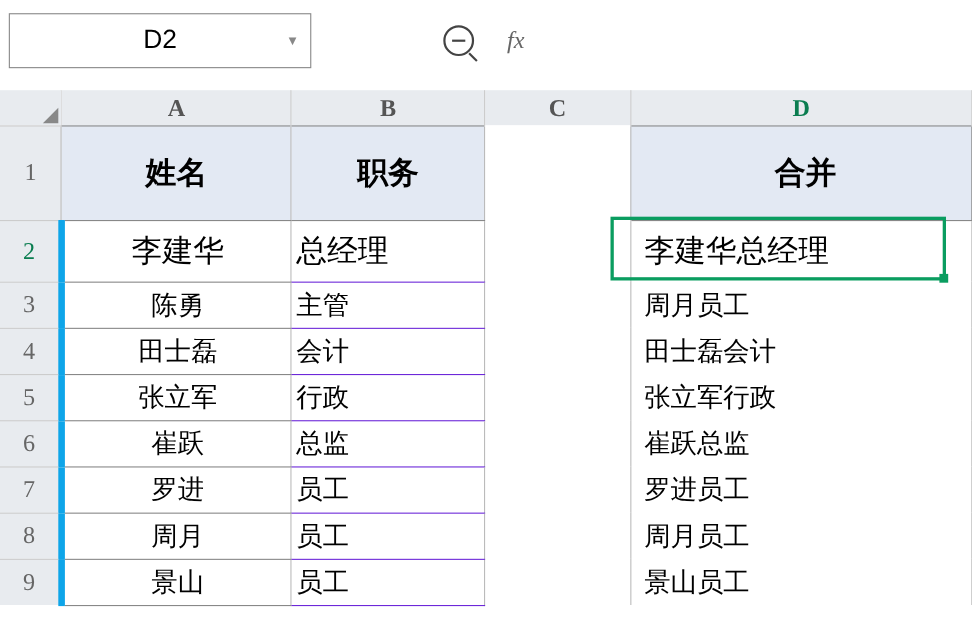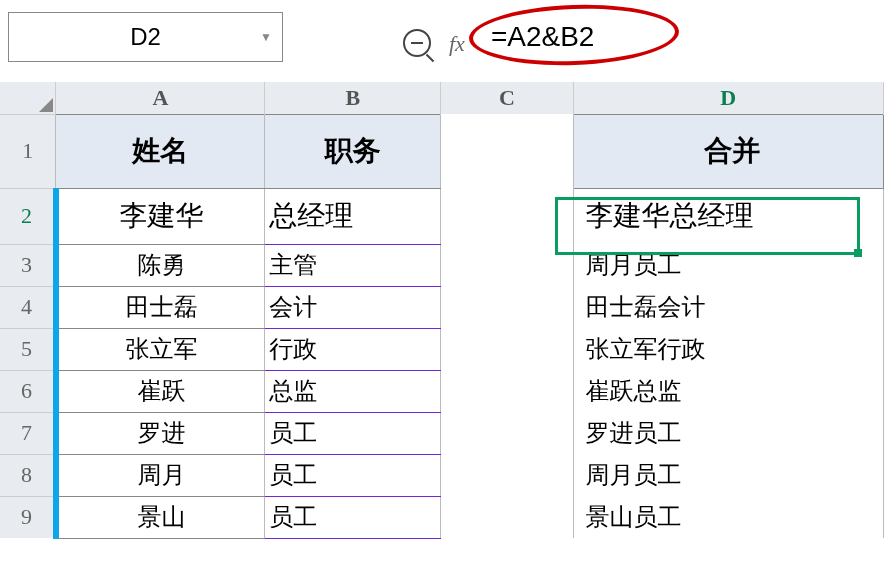--- a/index.html
+++ b/index.html
@@ -34,22 +34,22 @@
     .name-box-dropdown {
       position: absolute;
       right: 10px;
       top: 50%;
       transform: translateY(-50%);
       color: #888;
       font-size: 12px;
     }
     .formula-section {
       display: flex;
-      align-items: flex-end;
-      gap: 18px;
+      align-items: center;
+      gap: 30px;
       margin-left: 100px;
     }
     .search-icon {
       width: 28px;
       height: 28px;
       border: 2px solid #444;
       border-radius: 50%;
       position: relative;
     }
     .search-icon::after {
@@ -155,21 +155,21 @@
       height: 42px;
       font-family: "Microsoft YaHei", sans-serif;
     }
     tr.header-data td.cell {
       text-align: center;
       font-weight: bold;
       font-size: 28px;
       background: #e3e9f3;
       border-top: 1px solid #888;
       border-bottom: 1px solid #888;
-      height: 74px;
+      height: 86px;
     }
     tr.header-data td.cell.col-c {
       background: #fff;
       border-top: none;
       border-bottom: none;
     }
     tr.header-data td.cell.col-d {
       border-right: 1px solid #888;
     }
     tr.header-data td.cell.col-a {
@@ -212,24 +212,20 @@
 <div class="top-bar">
   <div class="name-box">
     <span>D2</span>
     <span class="name-box-dropdown">▼</span>
   </div>
   <div class="formula-section">
     <div class="search-icon">
       <div class="search-minus"></div>
     </div>
     <span class="fx-label">fx</span>
-    <div class="formula-container">
-      <input class="formula-input" value="=A2&amp;B2" style="">
-      <div class="formula-highlight"></div>
-    </div>
   </div>
 </div>
 
 <div class="grid-area">
   <table>
     <tbody>
         <tr class="col-header-row">
       <th>
             <div class="corner-triangle"></div>
           </th>

